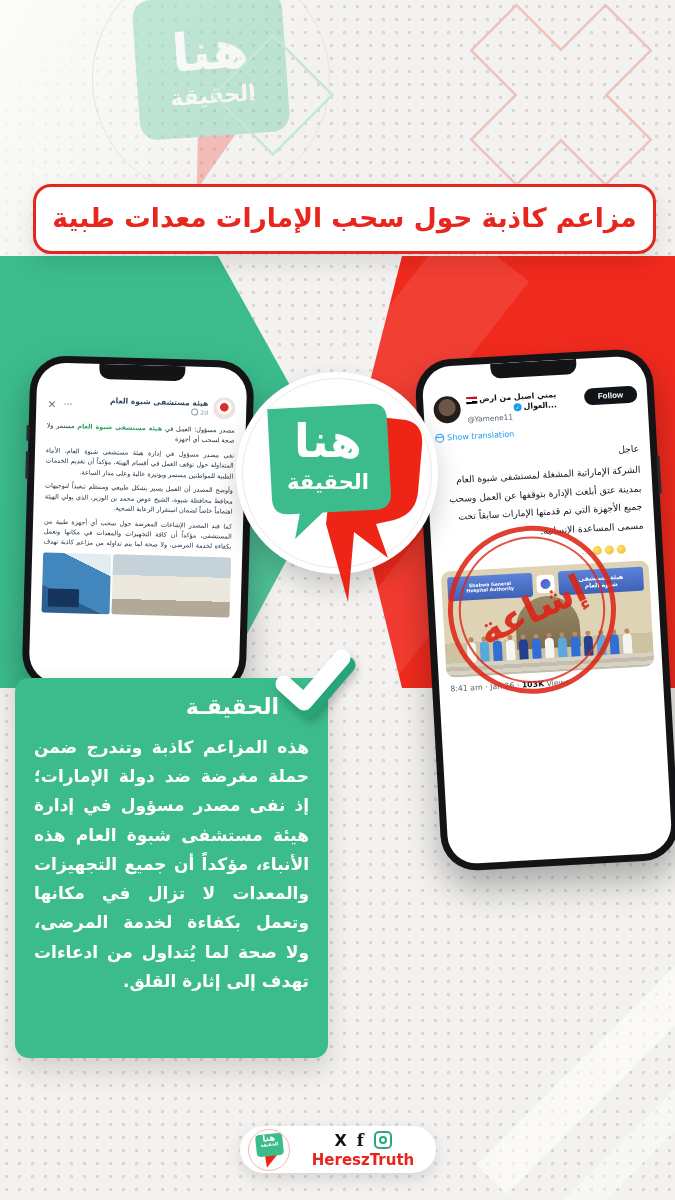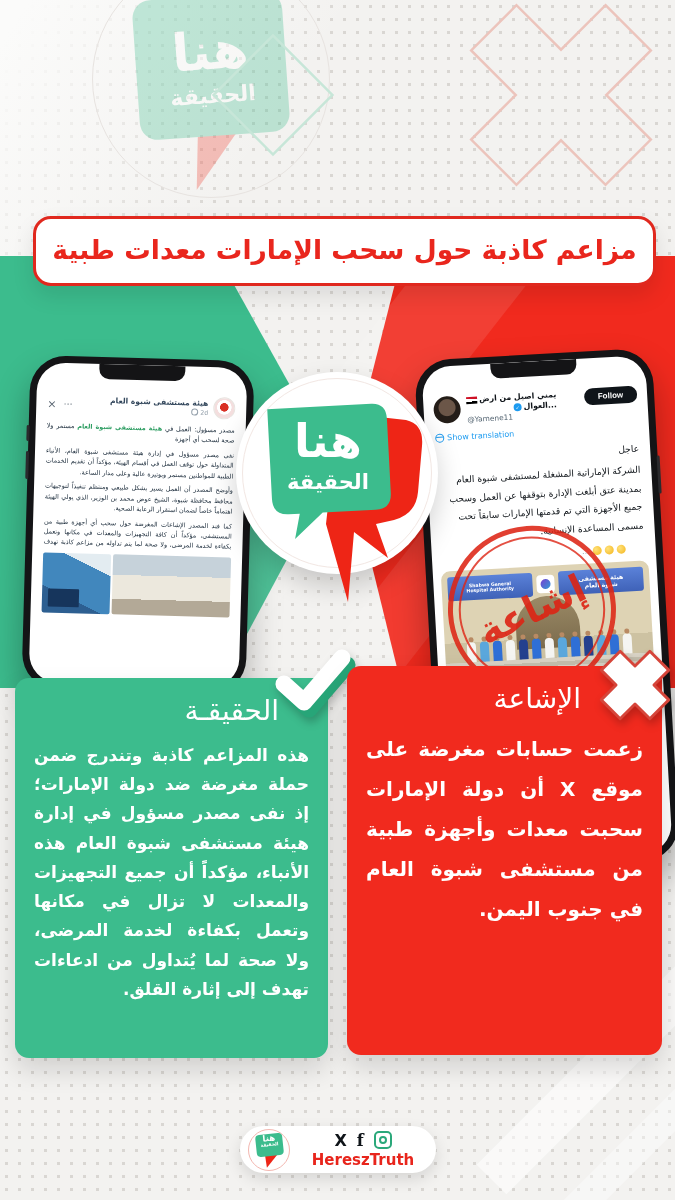--- a/index.html
+++ b/index.html
@@ -24,21 +24,21 @@
         border-radius:18px;transform:rotate(-4deg);display:flex;flex-direction:column;
         align-items:center;justify-content:center;color:#fff;}
   .wm-top{font-size:52px;font-weight:bold;line-height:1;}
   .wm-bottom{font-size:22px;font-weight:bold;margin-top:6px;}
   .wm-arrow{position:absolute;left:56px;top:120px;width:0;height:0;z-index:-1;
         border-left:26px solid transparent;border-right:26px solid transparent;
         border-top:86px solid #ee4132;transform:rotate(18deg);}
   .outline-svg{position:absolute;z-index:1;}
 
   
-  .banner{position:absolute;left:33px;top:216px;width:601px;z-index:6;background:#fff;
+  .banner{position:absolute;left:33px;top:184px;width:601px;z-index:6;background:#fff;
         border:3px solid #e0281e;border-radius:18px;padding:12px 8px 14px;
         box-shadow:0 10px 22px rgba(0,0,0,.10);text-align:center;direction:rtl;}
   .banner div{color:#e9261d;font-weight:bold;font-size:26.5px;line-height:1.45;}
 
   
   .band{position:absolute;left:0;top:256px;width:675px;height:432px;z-index:1;overflow:hidden;}
   .band-green{position:absolute;inset:0;background:#3cbc8d;
         clip-path:polygon(0 0,218px 0,336px 212px,218px 432px,0 432px);}
   .band-red{position:absolute;inset:0;background:#f12a1e;
         clip-path:polygon(675px 0,402px 0,348px 212px,402px 432px,675px 432px);}
@@ -139,21 +139,21 @@
   .logo-svg{position:absolute;left:0;top:0;}
   .logo-txt{position:absolute;left:28px;width:128px;text-align:center;color:#fff;z-index:2;}
   .logo-txt.t1{top:42px;font-size:46px;font-weight:bold;}
   .logo-txt.t2{top:98px;font-size:21px;font-weight:bold;}
 
   
   .panel{position:absolute;z-index:5;border-radius:14px;color:#fff;direction:rtl;
         box-sizing:border-box;padding:16px 19px;box-shadow:0 12px 26px rgba(0,0,0,.14);}
   #panel-truth{left:15px;top:678px;width:313px;height:380px;background:#3cbc8d;}
   #panel-rumor{left:347px;top:666px;width:315px;height:389px;background:#f12a1e;}
-  .panel-title{font-size:28px;font-weight:normal;text-align:right;}
+  .panel-title{font-size:22px;font-weight:bold;text-align:right;}
   #panel-truth .panel-title{padding-left:40px;padding-right:30px;}
   #panel-rumor .panel-title{padding-right:62px;}
   .panel-body{margin-top:14px;font-weight:bold;text-align:justify;text-align-last:right;}
   #panel-truth .panel-body{font-size:17px;line-height:1.72;}
   #panel-rumor .panel-body{font-size:20px;line-height:2.0;}
   .corner-icon{position:absolute;filter:drop-shadow(2px 5px 4px rgba(0,0,0,.22));}
   #check-corner{right:-30px;top:-46px;}
   #x-corner{right:-16px;top:-24px;}
 
   
@@ -346,29 +346,20 @@
 
   <div class="panel" id="panel-truth">
     <svg class="corner-icon" id="check-corner" width="92" height="92" viewBox="0 0 92 92">
       <path d="M18 52 L38 70 L76 26" fill="none" stroke="#27a578" stroke-width="17" stroke-linecap="round" stroke-linejoin="round" transform="translate(5,7)"></path>
       <path d="M18 52 L38 70 L76 26" fill="none" stroke="#ffffff" stroke-width="17" stroke-linecap="round" stroke-linejoin="round"></path>
     </svg>
     <div class="panel-title">الحقيقـة</div>
     <div class="panel-body">هذه المزاعم كاذبة وتندرج ضمن حملة مغرضة ضد دولة الإمارات؛ إذ نفى مصدر مسؤول في إدارة هيئة مستشفى شبوة العام هذه الأنباء، مؤكداً أن جميع التجهيزات والمعدات لا تزال في مكانها وتعمل بكفاءة لخدمة المرضى، ولا صحة لما يُتداول من ادعاءات تهدف إلى إثارة القلق.</div>
   </div>
 
-  <div class="panel" id="panel-rumor">
-    <svg class="corner-icon" id="x-corner" width="86" height="86" viewBox="0 0 90 90">
-      <g transform="rotate(45 45 45)">
-        <path d="M31 9 h28 v22 h22 v28 h-22 v22 h-28 v-22 h-22 v-28 h22 z" fill="#ffffff" stroke="#d6453a" stroke-width="3" stroke-linejoin="round"></path>
-      </g>
-    </svg>
-    <div class="panel-title">الإشاعة</div>
-    <div class="panel-body">زعمت حسابات مغرضة على موقع X أن دولة الإمارات سحبت معدات وأجهزة طبية من مستشفى شبوة العام في جنوب اليمن.</div>
-  </div>
 
   <div class="footer">
     <div class="f-logo">
       <div class="f-arrow"></div>
       <div class="f-bubble">
         <div class="f-bub-t1">هنا</div>
         <div class="f-bub-t2">الحقيقة</div>
       </div>
     </div>
     <div class="f-right">

